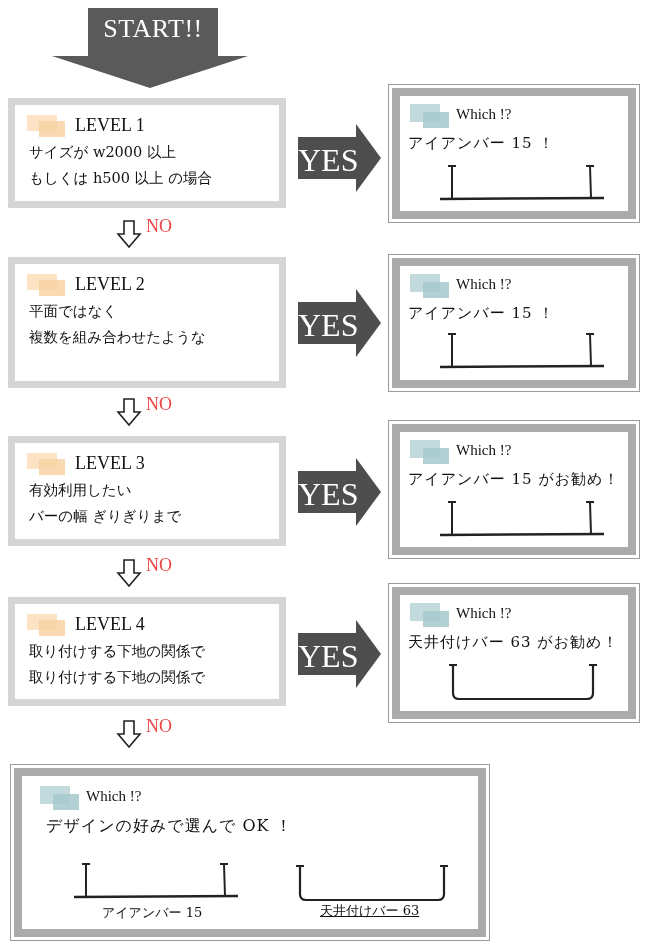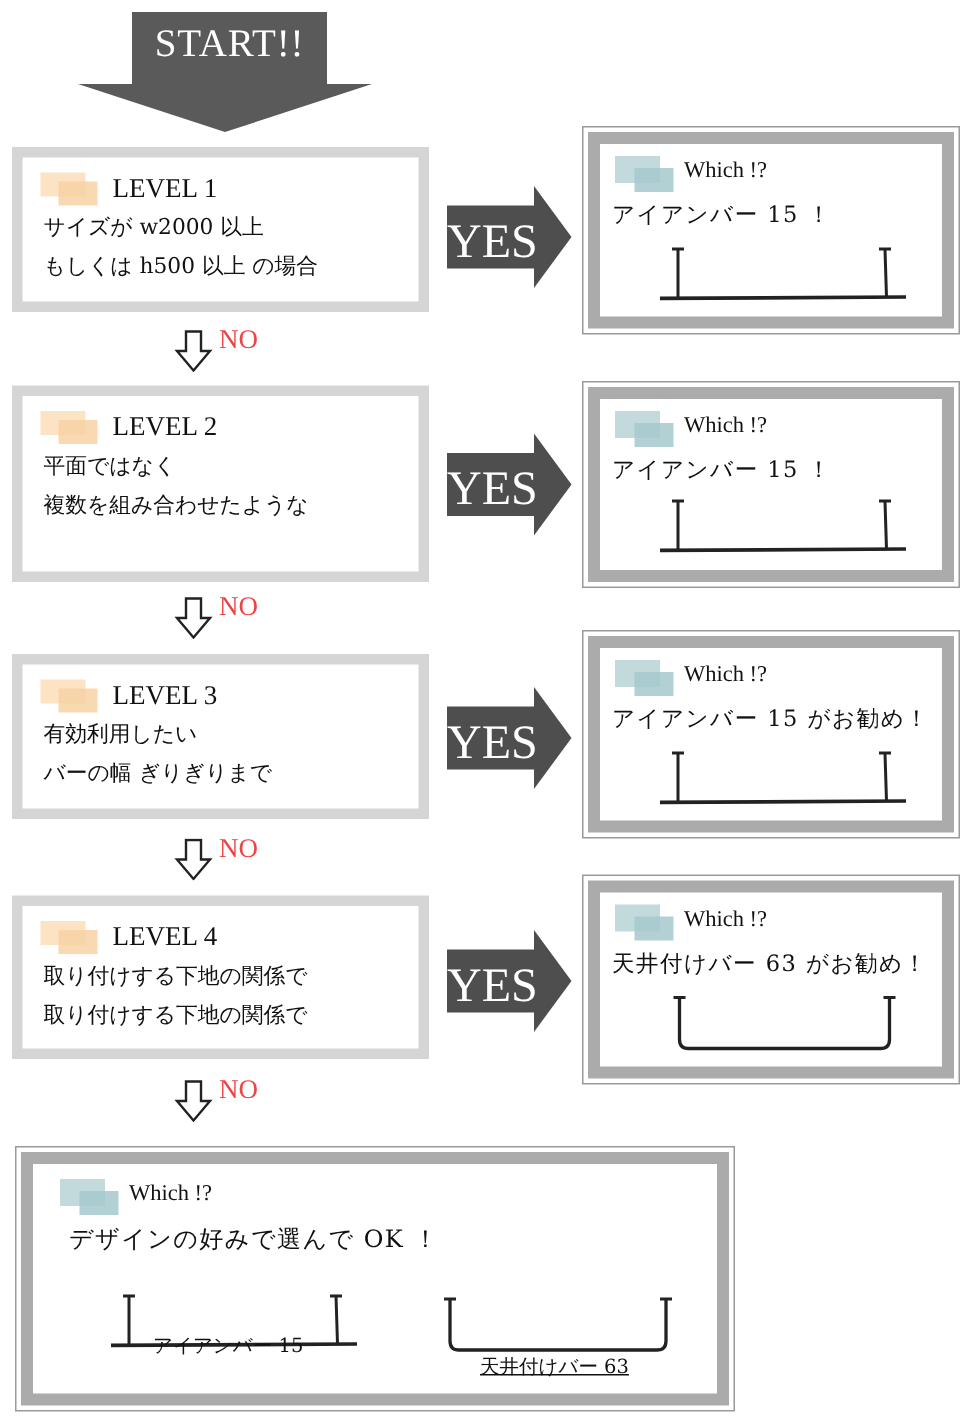--- a/index.html
+++ b/index.html
@@ -236,21 +236,21 @@
       <span class="which-title">Which !?</span>
     </div>
     <div class="final-text">デザインの好みで選んで OK ！</div>
     <svg class="bar-svg" style="left:52px;top:84px;" width="170" height="44" viewBox="0 0 170 44">
       <line x1="12" y1="4" x2="12" y2="36" stroke="#222" stroke-width="2"></line>
       <line x1="8" y1="4" x2="16" y2="4" stroke="#222" stroke-width="2"></line>
       <line x1="150" y1="4" x2="151" y2="36" stroke="#222" stroke-width="2"></line>
       <line x1="146" y1="4" x2="154" y2="4" stroke="#222" stroke-width="2"></line>
       <line x1="0" y1="37" x2="164" y2="36" stroke="#222" stroke-width="2.5"></line>
     </svg>
-    <div class="final-cap" style="left:80px;top:112px;">アイアンバー 15</div>
+    <div class="final-cap" style="left:80px;top:128px;">アイアンバー 15</div>
     <svg class="bar-svg" style="left:272px;top:86px;" width="160" height="44" viewBox="0 0 160 44">
       <line x1="2" y1="4" x2="10" y2="4" stroke="#222" stroke-width="2"></line>
       <line x1="146" y1="4" x2="154" y2="4" stroke="#222" stroke-width="2"></line>
       <path d="M6 4 V32 Q6 38 12 38 H144 Q150 38 150 32 V4" fill="none" stroke="#222" stroke-width="2.2"></path>
     </svg>
     <div class="final-cap" style="left:298px;top:126px;text-decoration:underline;">天井付けバー 63</div>
   </div>
 </div>
 
 </body></html>

